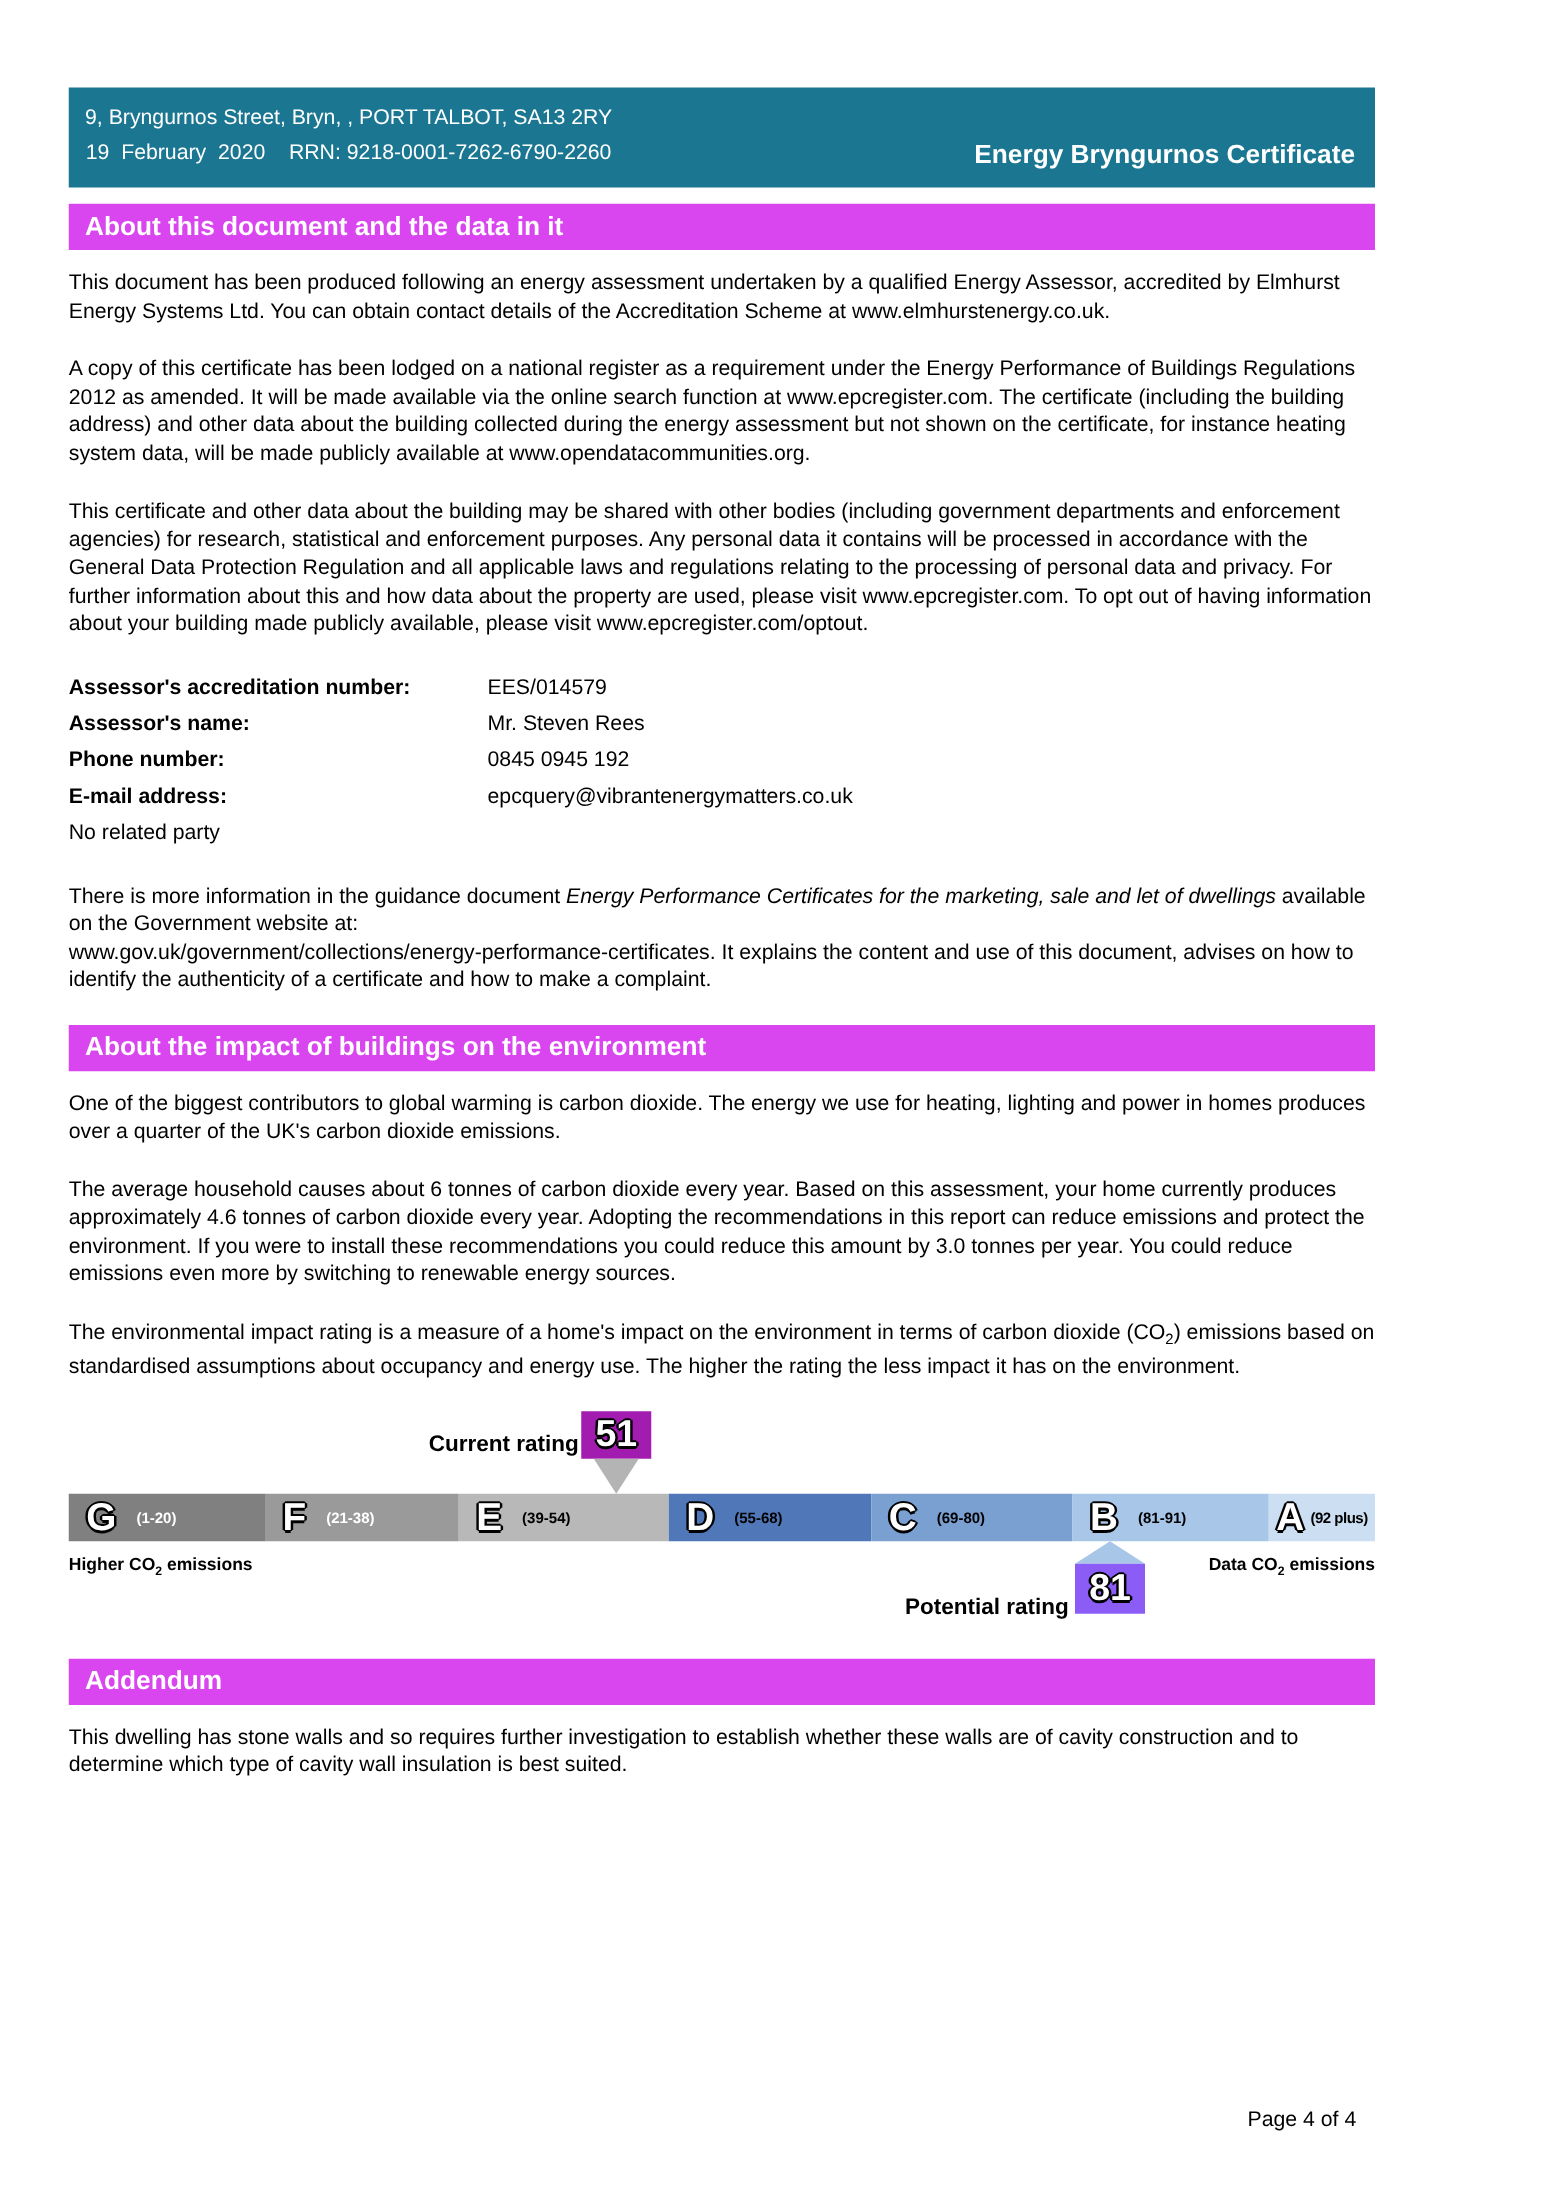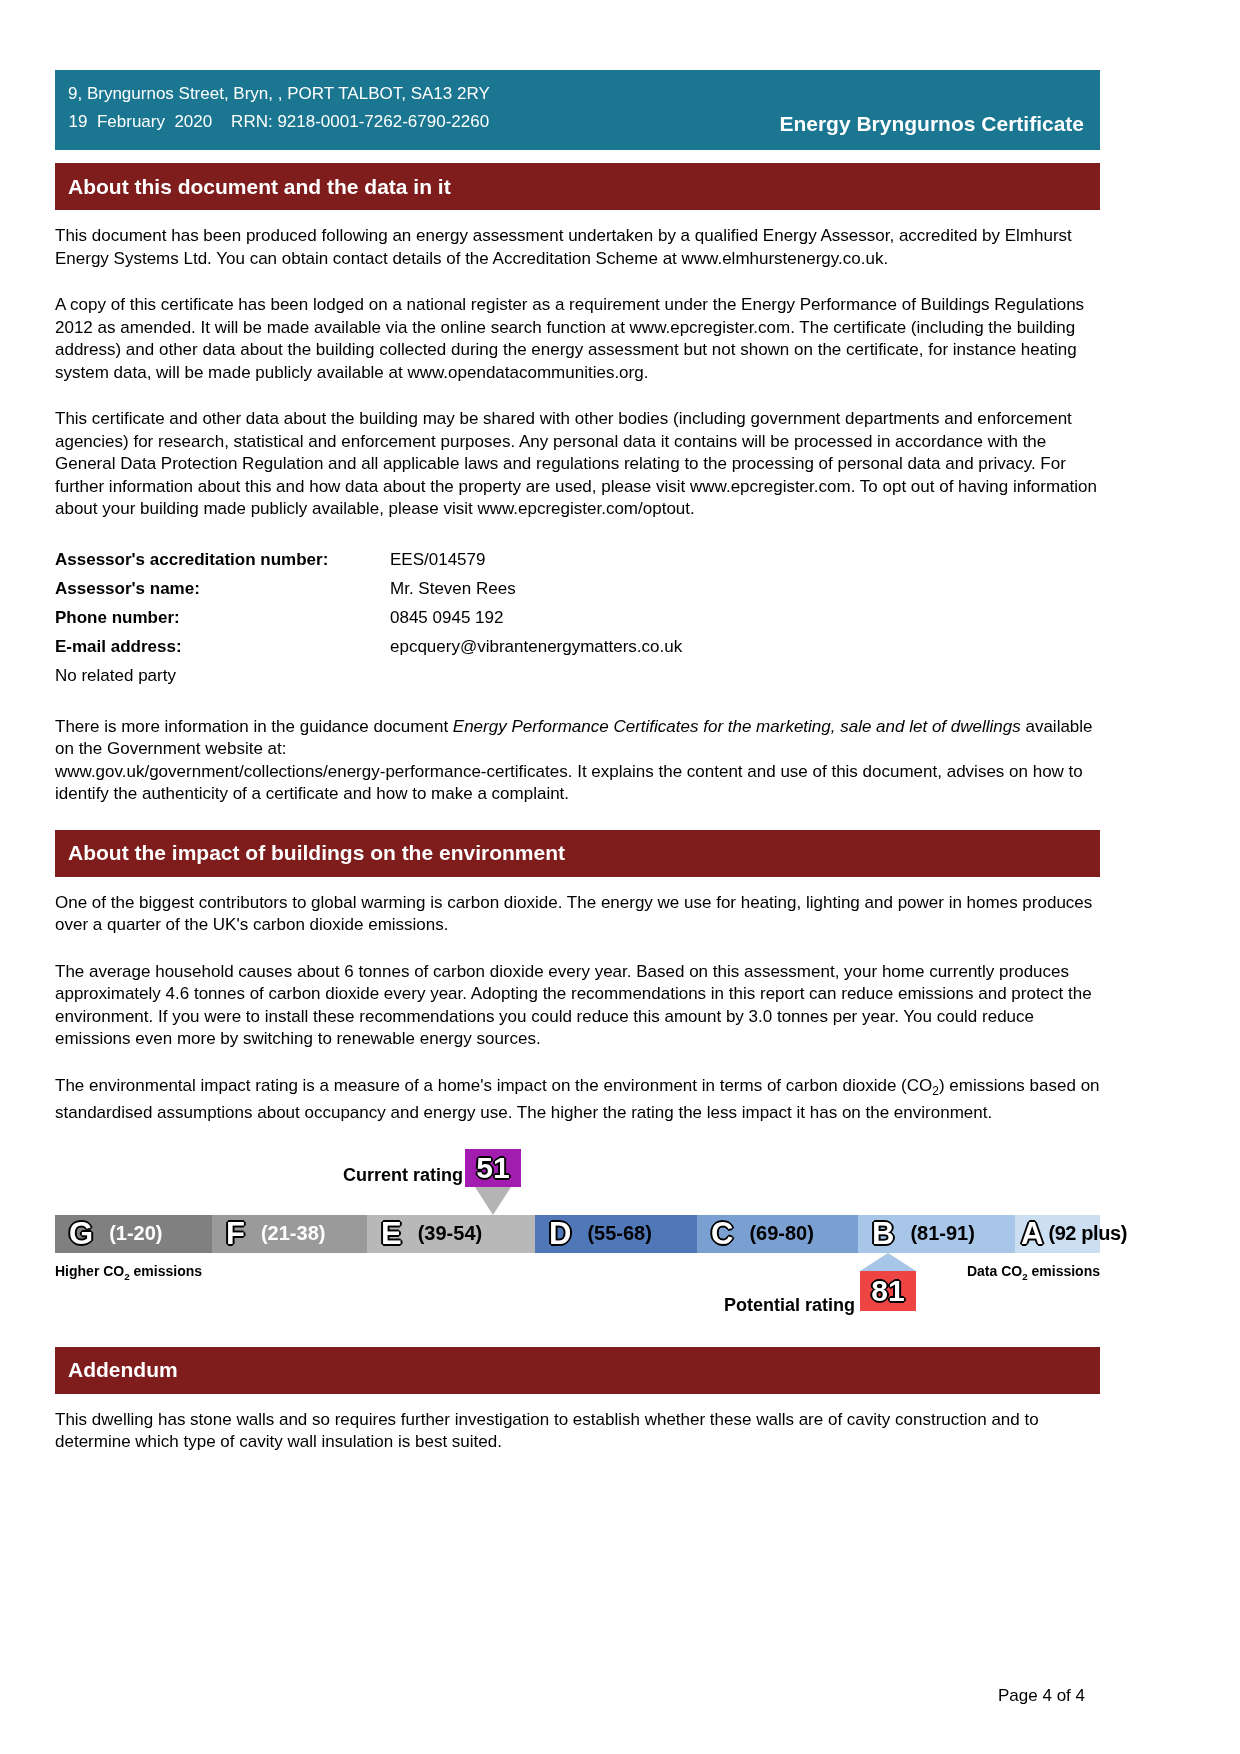--- a/index.html
+++ b/index.html
@@ -18,21 +18,21 @@
   }
   .header-left{padding:10px 0 0 13px;font-size:17px;line-height:28px;text-align:center;}
   .pre{white-space:pre;}
   .header-title{
     font-size:21px;font-weight:bold;align-self:flex-end;
     padding:0 16px 14px 0;white-space:nowrap;
   }
 
   
   .section-bar{
-    margin-top:13px;height:47px;background:#7f1d1d;color:#fff;
+    margin-top:13px;height:37px;background:#d946ef;color:#fff;
     font-size:21px;font-weight:bold;display:flex;align-items:center;
     padding-left:13px;box-sizing:border-box;
   }
 
   p{margin:0 0 24px 0;font-size:17px;line-height:22.5px;}
   .first-para{margin-top:15px;}
   i{font-style:italic;}
   sub{font-size:0.7em;}
 
   
@@ -60,21 +60,21 @@
     text-shadow:-2px 0 #000,2px 0 #000,0 -2px #000,0 2px #000,
       -1px -1px #000,1px -1px #000,-1px 1px #000,1px 1px #000;
   }
   .scale-bar{display:flex;height:38px;width:1045px;}
   .band{display:flex;align-items:center;box-sizing:border-box;}
   .band-letter{
     font-size:31px;font-weight:bold;margin-left:14px;color:#fff;line-height:1;
     text-shadow:-2px 0 #000,2px 0 #000,0 -2px #000,0 2px #000,
       -1px -1px #000,1px -1px #000,-1px 1px #000,1px 1px #000;
   }
-  .band-range{font-size:20px;font-weight:bold;margin-left:16px;white-space:nowrap;}
+  .band-range{font-size:12px;font-weight:bold;margin-left:16px;white-space:nowrap;}
   .band-g{width:157px;background:#808080;}
   .band-f{width:155px;background:#9a9a9a;}
   .band-e{width:168px;background:#b8b8b8;}
   .band-d{width:162px;background:#5078b9;}
   .band-c{width:161px;background:#7aa0d2;}
   .band-b{width:157px;background:#a8c6e8;}
   .band-a{width:85px;background:#cbdef2;}
   .band-g .band-range,.band-f .band-range{color:#fff;}
   .band-e .band-range,.band-d .band-range,.band-c .band-range,
   .band-b .band-range,.band-a .band-range{color:#000;}
@@ -87,21 +87,21 @@
   }
   .potential-area{position:relative;height:62px;}
   .potential-label{right:245px;top:12px;}
   .marker-potential{position:absolute;left:805px;top:-30px;width:56px;}
   .tri-up{
     width:0;height:0;
     border-left:28px solid transparent;border-right:28px solid transparent;
     border-bottom:18px solid #a8c6e8;
   }
   .marker-box-p{
-    height:40px;background:#ef4444;display:flex;align-items:center;justify-content:center;
+    height:40px;background:#8b5cf6;display:flex;align-items:center;justify-content:center;
   }
 
   .addendum-bar{margin-top:2px;}
   .page-footer{
     position:absolute;right:155px;top:1686px;font-size:17px;
   }
 </style>
 </head>
 <body>
 

